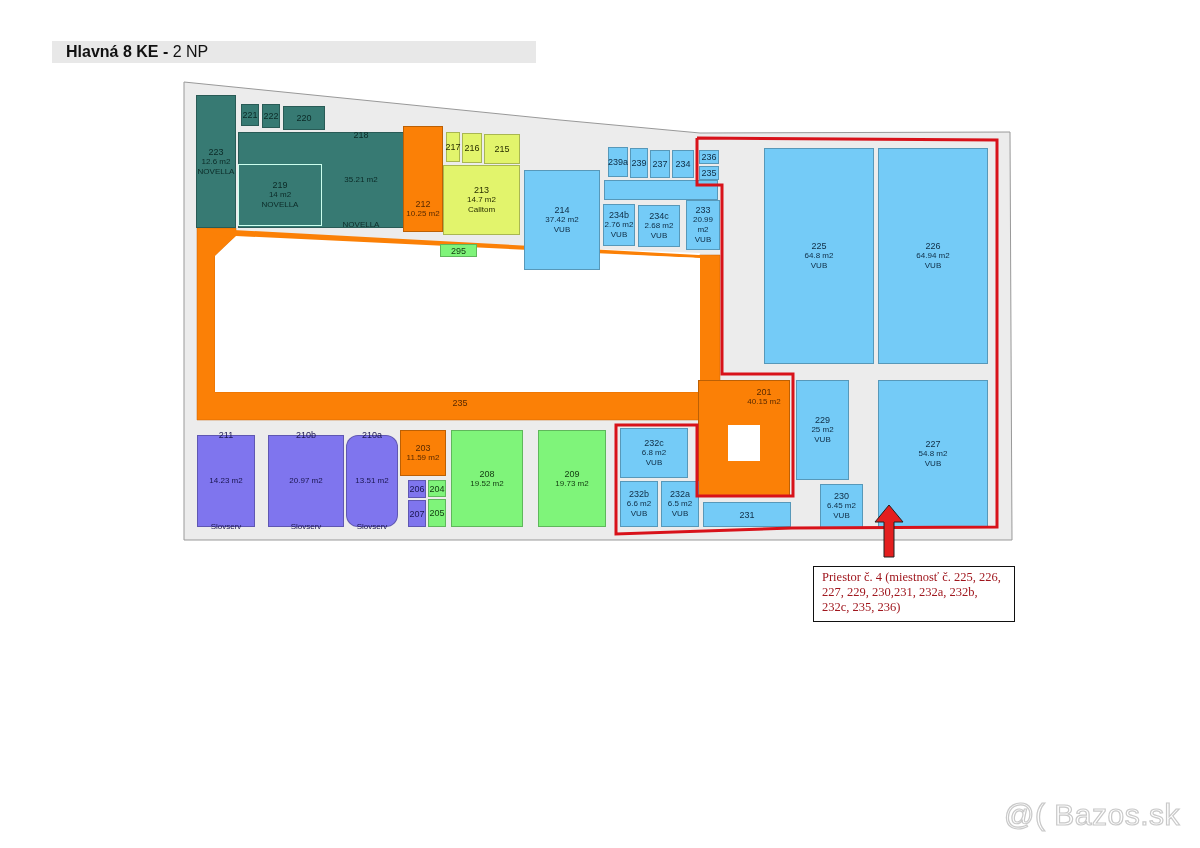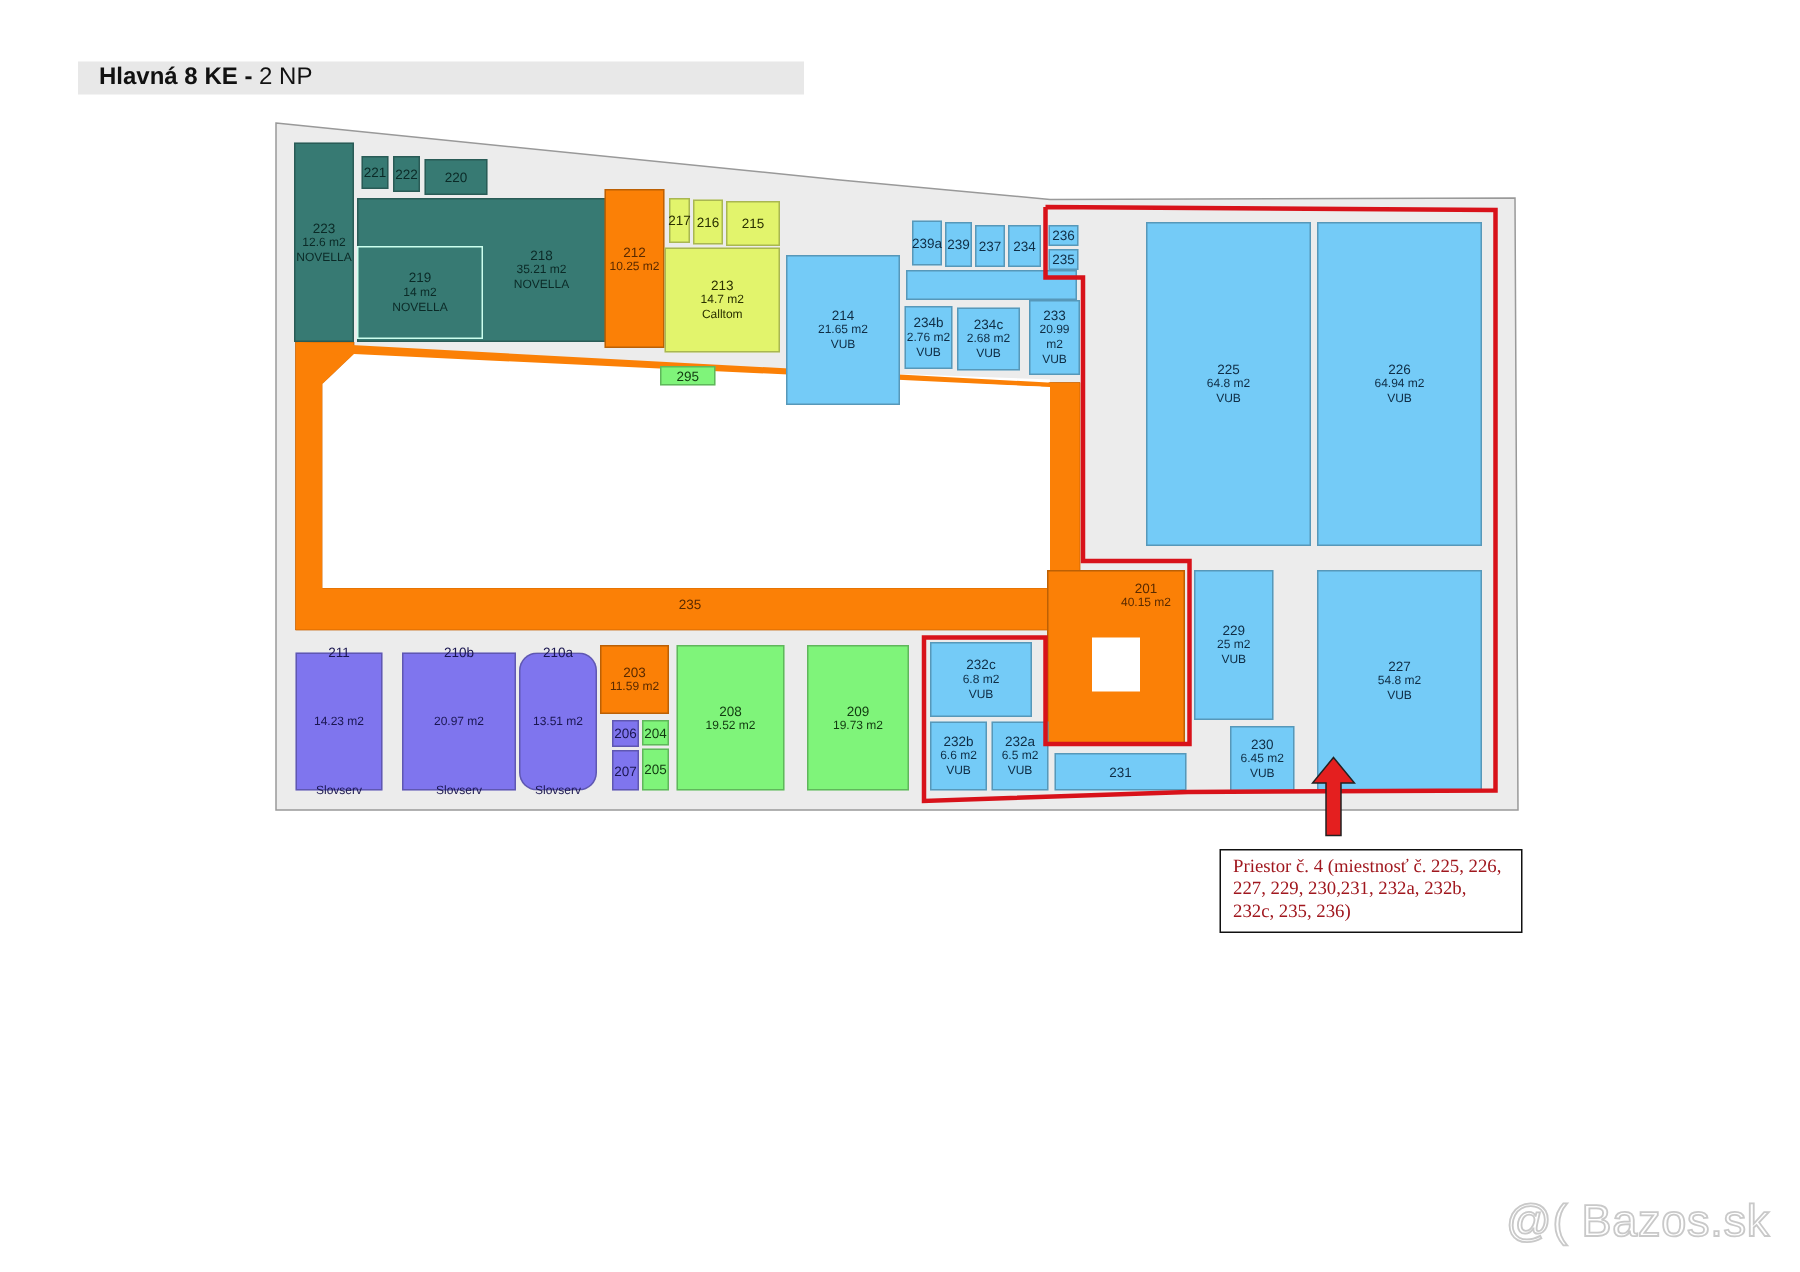--- a/index.html
+++ b/index.html
@@ -51,32 +51,32 @@
   </div>
   <div class="room teal" style="left:241px;top:104px;width:18px;height:22px;">
       <span class="num">221</span>
     </div>
   <div class="room teal" style="left:262px;top:104px;width:18px;height:24px;">
       <span class="num">222</span>
     </div>
   <div class="room teal" style="left:283px;top:106px;width:42px;height:24px;">
       <span class="num">220</span>
     </div>
-  <div class="room teal" style="left:238px;top:132px;width:166px;height:96px;">
+  <div class="room teal" style="left:238px;top:132px;width:166px;height:96px;gap:35px;">
     <span style="margin-left:80px" class="num">218</span>
     <span style="margin-left:80px">35.21 m2</span>
     <span style="margin-left:80px">NOVELLA</span>
   </div>
   <div class="room teal" style="left:238px;top:164px;width:84px;height:62px;border-color:#cfe;">
     <span class="num">219</span>
     <span>14 m2</span>
     <span>NOVELLA</span>
   </div>
 
-  <div class="room orange" style="left:403px;top:126px;width:40px;height:106px;padding-bottom:12px;">
+  <div class="room orange" style="left:403px;top:126px;width:40px;height:106px;justify-content:flex-end;padding-bottom:12px;">
     <span class="num">212</span>
     <span>10.25 m2</span>
   </div>
 
   <div class="room yellow" style="left:446px;top:132px;width:14px;height:30px;">
       <span class="num">217</span>
     </div>
   <div class="room yellow" style="left:462px;top:133px;width:20px;height:30px;">
       <span class="num">216</span>
     </div>
@@ -87,21 +87,21 @@
     <span class="num">213</span>
     <span>14.7 m2</span>
     <span>Calltom</span>
   </div>
   <div class="room green" style="left:440px;top:244px;width:37px;height:13px;">
       <span class="num">295</span>
     </div>
 
   <div class="room blue" style="left:524px;top:138px;width:76px;height:100px;margin-top:32px;">
     <span class="num">214</span>
-    <span>21.65 m2</span>
+    <span>37.42 m2</span>
     <span>VUB</span>
   </div>
   <div class="room blue" style="left:608px;top:147px;width:20px;height:30px;">
       <span class="num">239a</span>
     </div>
   <div class="room blue" style="left:630px;top:148px;width:18px;height:30px;">
       <span class="num">239</span>
     </div>
   <div class="room blue" style="left:650px;top:150px;width:20px;height:28px;">
       <span class="num">237</span>

